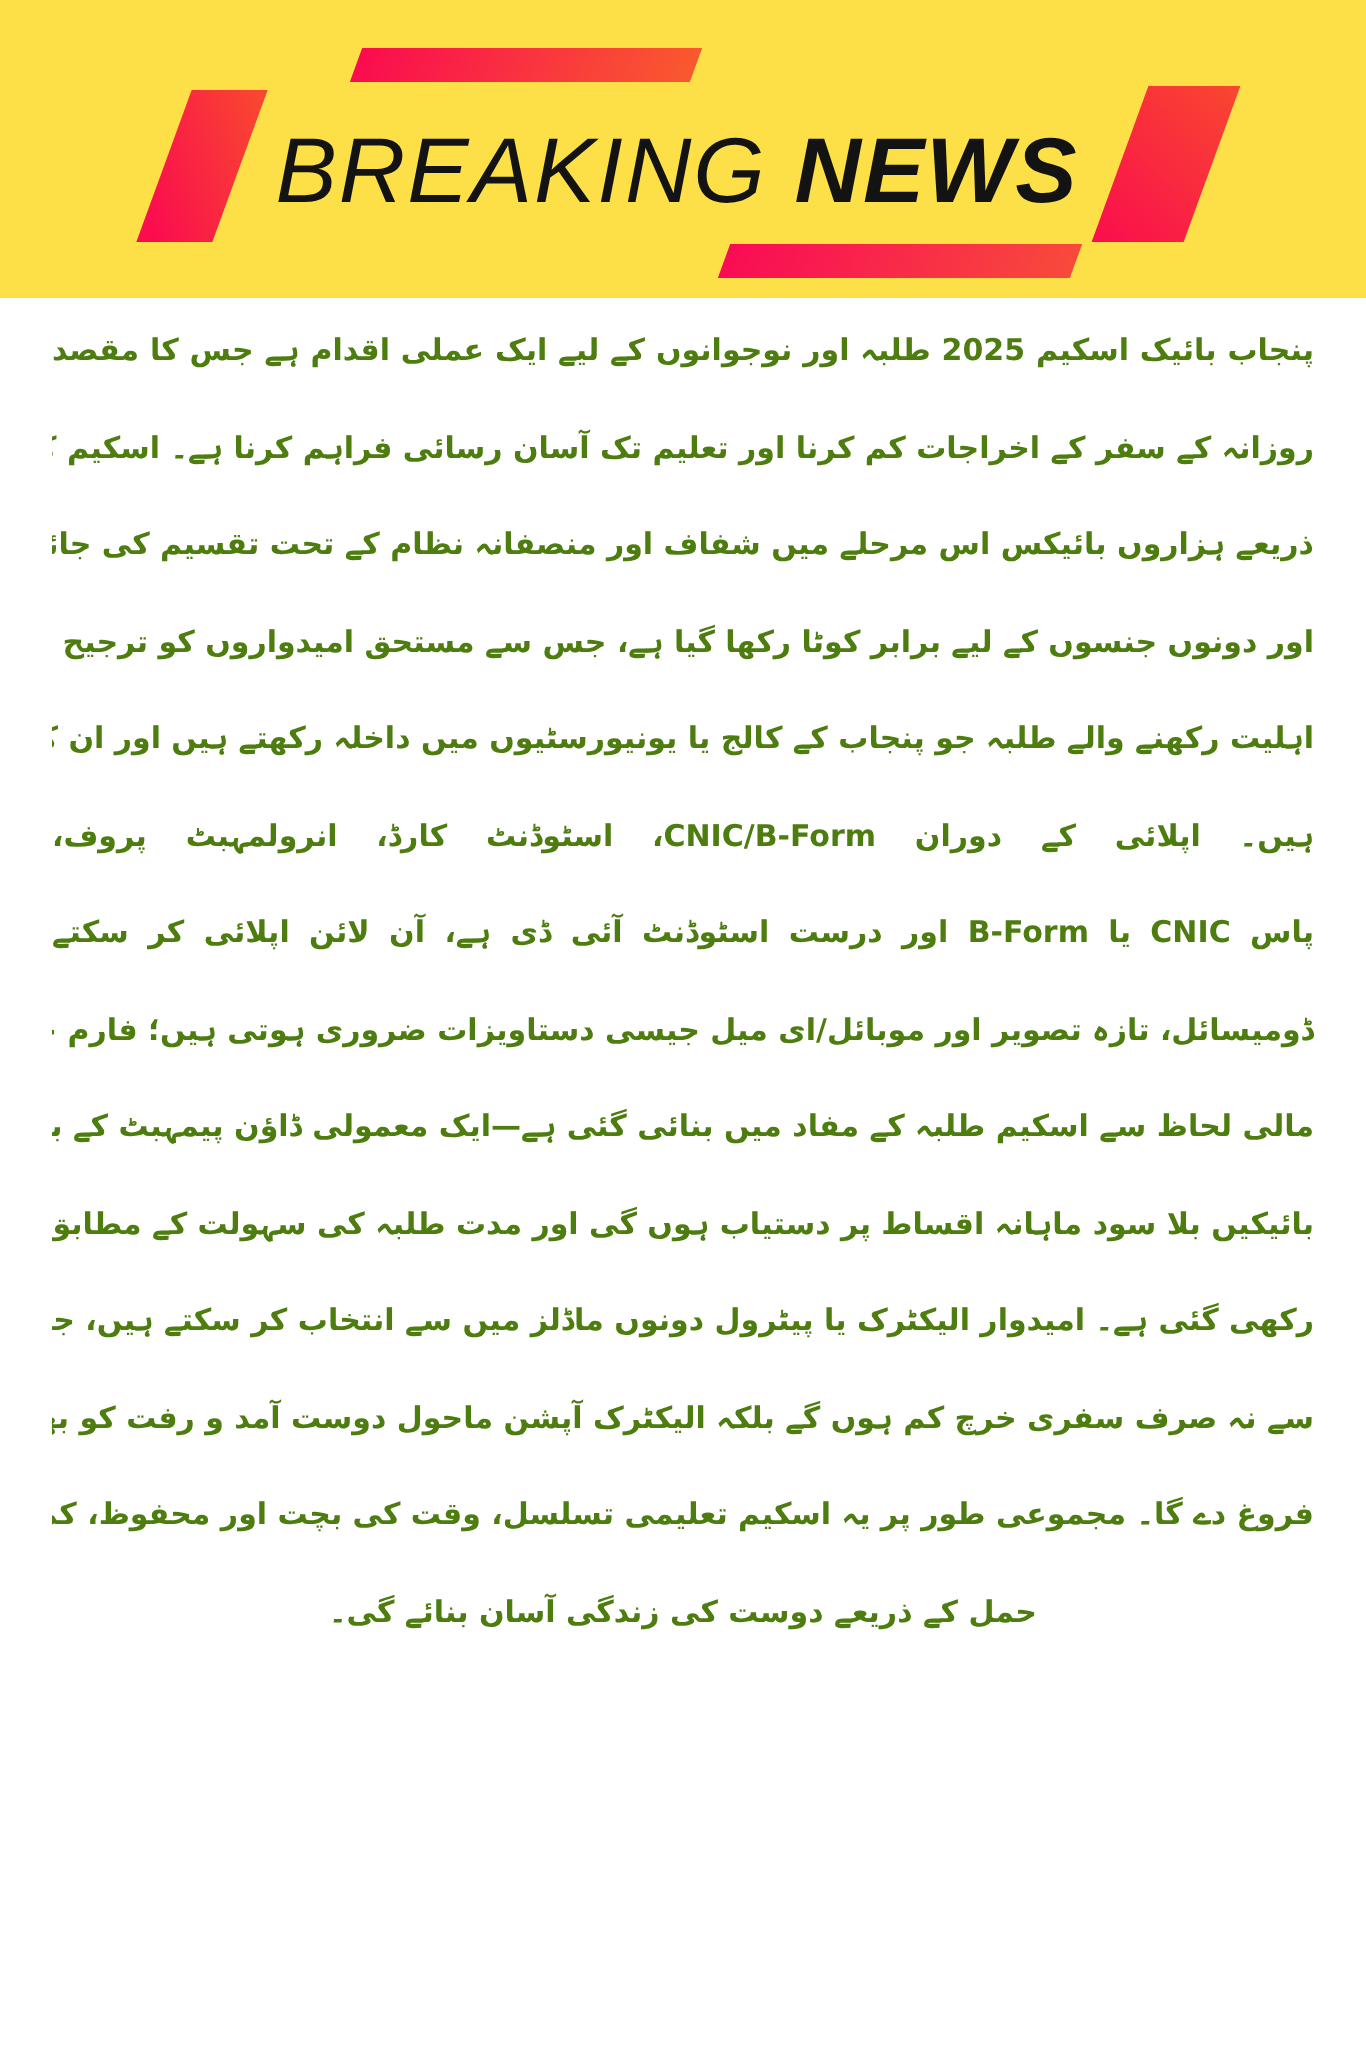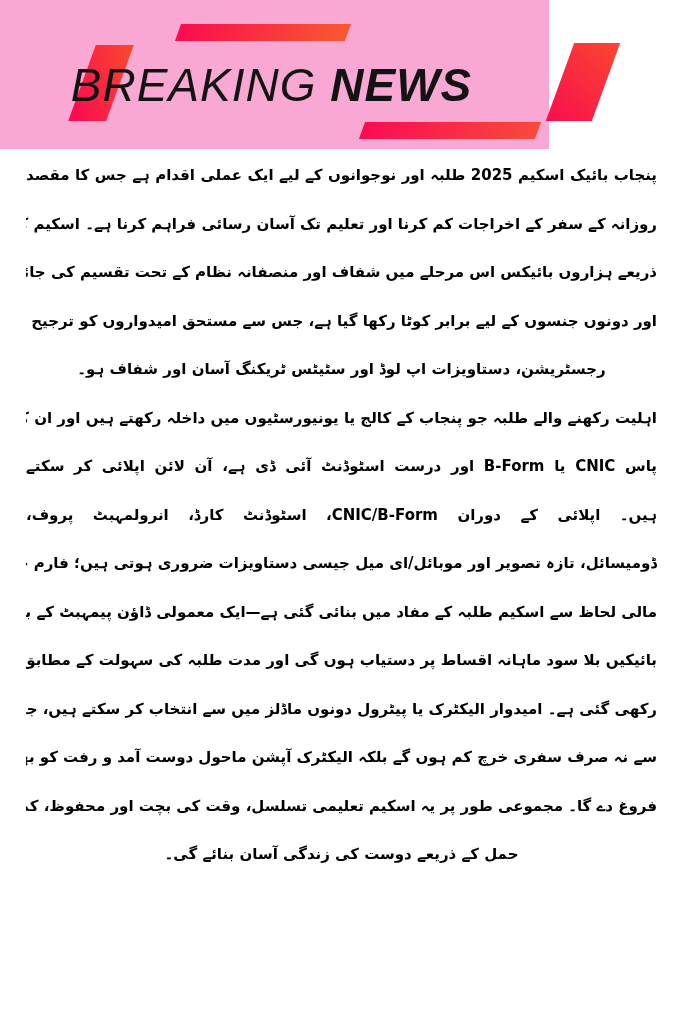--- a/index.html
+++ b/index.html
@@ -4,21 +4,21 @@
 <style>
   html, body { margin: 0; padding: 0; }
   body {
     width: 683px; height: 1024px;
     background: #ffffff;
     overflow: hidden;
     font-family: "DejaVu Sans", sans-serif;
   }
 
   
-  .banner { position: relative; width: 549px; height: 149px; background: #f9a8d4; }
+  .banner { position: relative; width: 683px; height: 149px; background: #fde047; }
   .banner .shape { position: absolute; transform: skewX(-20deg); }
   .bar-top {
     left: 178px; top: 24px; width: 170px; height: 17px;
     background: linear-gradient(90deg, #fa0c4f 0%, #f9592f 100%);
   }
   .shape-left {
     left: 82px; top: 45px; width: 38px; height: 76px;
     background: linear-gradient(55deg, #fa0c4f 10%, #f9472f 95%);
   }
   .shape-right {
@@ -39,21 +39,21 @@
     letter-spacing: 1px;
     white-space: nowrap;
   }
   .banner-title .w-regular { font-weight: 400; }
   .banner-title .w-bold   { font-weight: 700; margin-right: 6px; }
 
   
   .article {
     direction: rtl;
     padding: 2px 26px 16px 26px;
-    color: #000000;
+    color: #4d7c0f;
     font-weight: bold;
     font-size: 15px;
     font-family: "DejaVu Sans", sans-serif;
   }
   .line {
     height: 48.5px;
     line-height: 48.5px;
     text-align: justify;
     text-align-last: justify;
     overflow: hidden;
@@ -76,24 +76,23 @@
     <span class="w-regular">BREAKING</span>
     <span class="w-bold">NEWS</span>
   </div>
 </div>
 
 <div class="article">
   <div class="line">پنجاب بائیک اسکیم 2025 طلبہ اور نوجوانوں کے لیے ایک عملی اقدام ہے جس کا مقصد</div>
   <div class="line">روزانہ کے سفر کے اخراجات کم کرنا اور تعلیم تک آسان رسائی فراہم کرنا ہے۔ اسکیم کے</div>
   <div class="line">ذریعے ہزاروں بائیکس اس مرحلے میں شفاف اور منصفانہ نظام کے تحت تقسیم کی جائیں گی</div>
   <div class="line">اور دونوں جنسوں کے لیے برابر کوٹا رکھا گیا ہے، جس سے مستحق امیدواروں کو ترجیح دی</div>
-  <div class="line line-end">رجسٹریشن، دستاویزات اپ لوڈ اور سٹیٹس ٹریکنگ آسان اور شفاف ہو۔</div>
   <div class="line">اہلیت رکھنے والے طلبہ جو پنجاب کے کالج یا یونیورسٹیوں میں داخلہ رکھتے ہیں اور ان کے</div>
+  <div class="line">ہیں۔ اپلائی کے دوران CNIC/B-Form، اسٹوڈنٹ کارڈ، انرولمہبٹ پروف،</div>
   <div class="line">پاس CNIC یا B-Form اور درست اسٹوڈنٹ آئی ڈی ہے، آن لائن اپلائی کر سکتے</div>
-  <div class="line">ہیں۔ اپلائی کے دوران CNIC/B-Form، اسٹوڈنٹ کارڈ، انرولمہبٹ پروف،</div>
   <div class="line">ڈومیسائل، تازہ تصویر اور موبائل/ای میل جیسی دستاویزات ضروری ہوتی ہیں؛ فارم جمع</div>
   <div class="line">مالی لحاظ سے اسکیم طلبہ کے مفاد میں بنائی گئی ہے—ایک معمولی ڈاؤن پیمہبٹ کے بعد</div>
   <div class="line">بائیکیں بلا سود ماہانہ اقساط پر دستیاب ہوں گی اور مدت طلبہ کی سہولت کے مطابق لچکدار</div>
   <div class="line">رکھی گئی ہے۔ امیدوار الیکٹرک یا پیٹرول دونوں ماڈلز میں سے انتخاب کر سکتے ہیں، جس</div>
   <div class="line">سے نہ صرف سفری خرچ کم ہوں گے بلکہ الیکٹرک آپشن ماحول دوست آمد و رفت کو بھی</div>
   <div class="line">فروغ دے گا۔ مجموعی طور پر یہ اسکیم تعلیمی تسلسل، وقت کی بچت اور محفوظ، کم لاگت نقل و</div>
   <div class="line line-end">حمل کے ذریعے دوست کی زندگی آسان بنائے گی۔</div>
 </div>
 
 </body></html>

